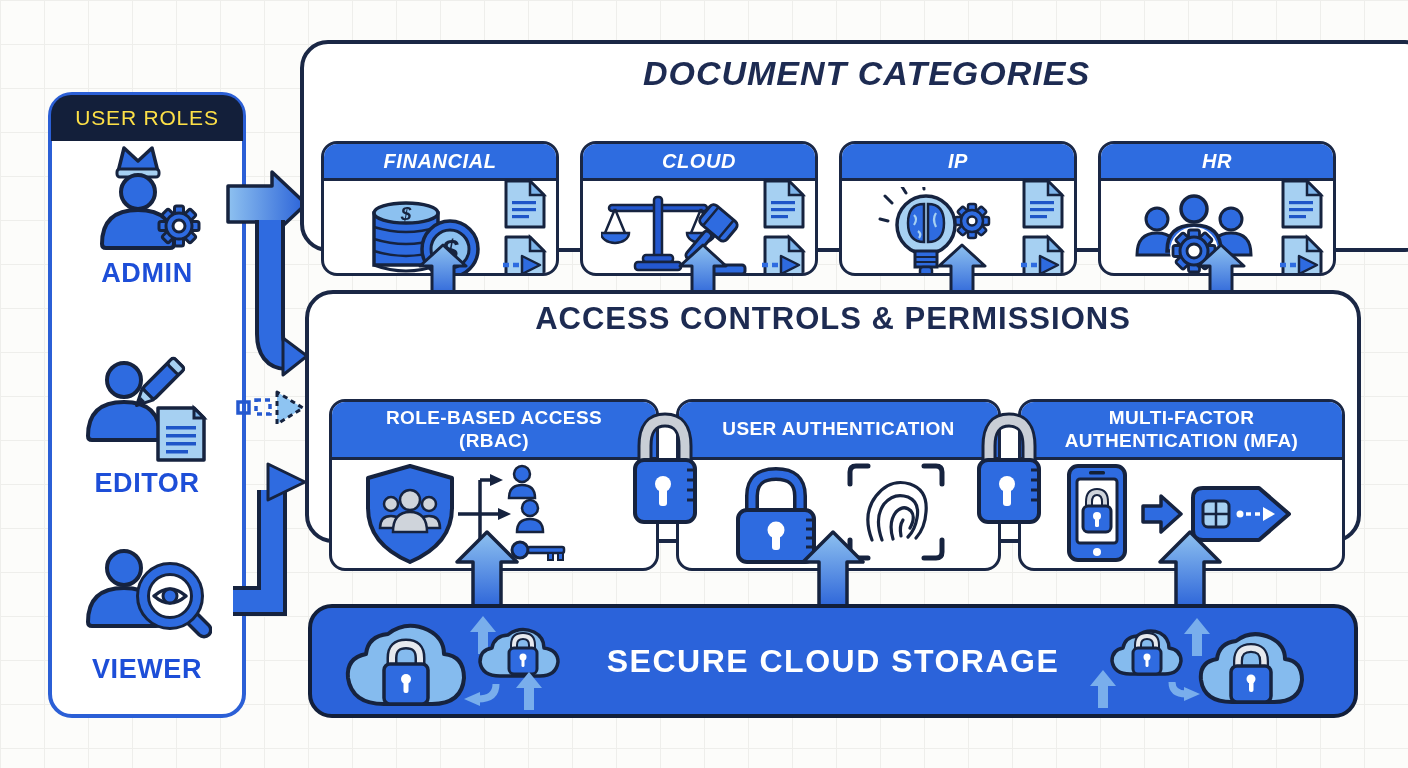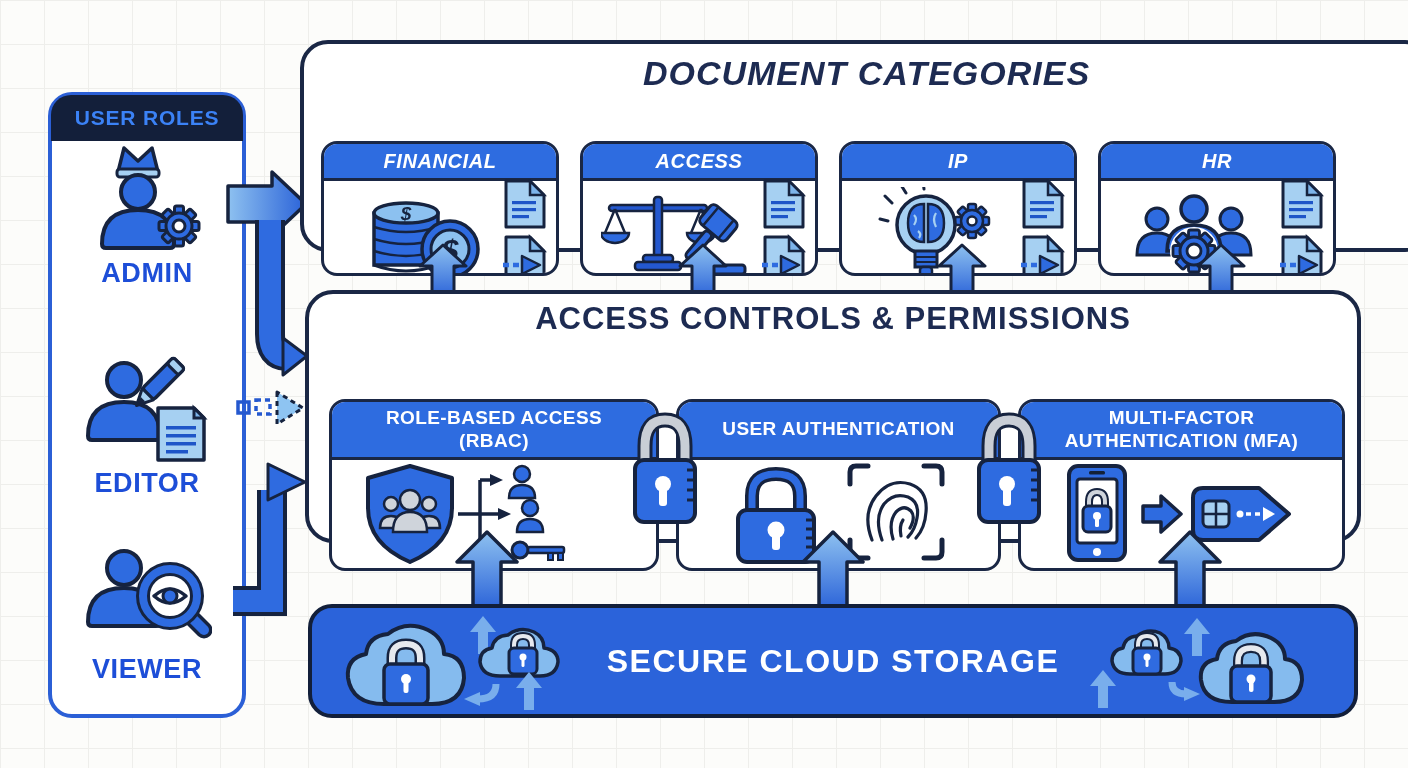--- a/index.html
+++ b/index.html
@@ -18,21 +18,21 @@
   }
   svg{display:block}
   
   .roles-panel{
     position:absolute;left:48px;top:92px;width:198px;height:626px;
     background:#fff;border:4px solid #2b5fd6;border-radius:24px;box-sizing:border-box;
   }
   .roles-header{
     position:absolute;left:-1px;top:-1px;right:-1px;height:46px;
     background:#131f3a;border-radius:20px 20px 0 0;
-    color:#3b82f6;font-weight:bold;font-size:21px;letter-spacing:.8px;
+    color:#fde047;font-weight:normal;font-size:21px;letter-spacing:.8px;
     display:flex;align-items:center;justify-content:center;
   }
   .role{position:absolute;left:0;right:0;display:flex;flex-direction:column;align-items:center;}
   .role-admin{top:44px}
   .role-editor{top:258px}
   .role-viewer{top:448px}
   .role-label{margin-top:2px;font-size:27px;font-weight:bold;color:#1d4ed8;letter-spacing:.6px;}
   
   .big-box{
     position:absolute;background:#fff;box-sizing:border-box;
@@ -206,21 +206,21 @@
             <path d="M4 2 H28 L42 16 V48 H4 Z" fill="#a6d0f2" stroke="#16233f" stroke-width="3" stroke-linejoin="round"></path>
             <path d="M28 2 V16 H42 Z" fill="#7db4ea" stroke="#16233f" stroke-width="2.5"></path>
             <path d="M1 30 H20" stroke="#2e6be0" stroke-width="4.5" stroke-dasharray="6 4"></path>
             <polygon points="20,21 38,30 20,39" fill="#2e6be0" stroke="#16233f" stroke-width="2.5" stroke-linejoin="round"></polygon>
           </g>
         </svg>
       </div>
     </div>
 
     <div class="card cat-card" style="left:276px">
-      <div class="card-header">ACCESS</div>
+      <div class="card-header">CLOUD</div>
       <div class="cat-body">
         <svg class="cat-main-icon" style="left:18px" width="152" height="92" viewBox="0 0 152 92">
           <rect x="8" y="18" width="98" height="6" rx="3" fill="#2458cf" stroke="#16233f" stroke-width="2.5"></rect>
           <rect x="53" y="10" width="8" height="64" rx="3" fill="#2458cf" stroke="#16233f" stroke-width="2.5"></rect>
           <path d="M14 22 L4 46 M14 22 L24 46" stroke="#16233f" stroke-width="2.5"></path>
           <path d="M0 46 A14 10 0 0 0 28 46 Z" fill="#2e6be0" stroke="#16233f" stroke-width="2.5"></path>
           <path d="M100 22 L90 46 M100 22 L110 46" stroke="#16233f" stroke-width="2.5"></path>
           <path d="M86 46 A14 10 0 0 0 114 46 Z" fill="#2e6be0" stroke="#16233f" stroke-width="2.5"></path>
           <rect x="42" y="68" width="30" height="7" rx="3" fill="#2458cf" stroke="#16233f" stroke-width="2.5"></rect>
           <rect x="34" y="75" width="46" height="8" rx="3" fill="#2458cf" stroke="#16233f" stroke-width="2.5"></rect>

